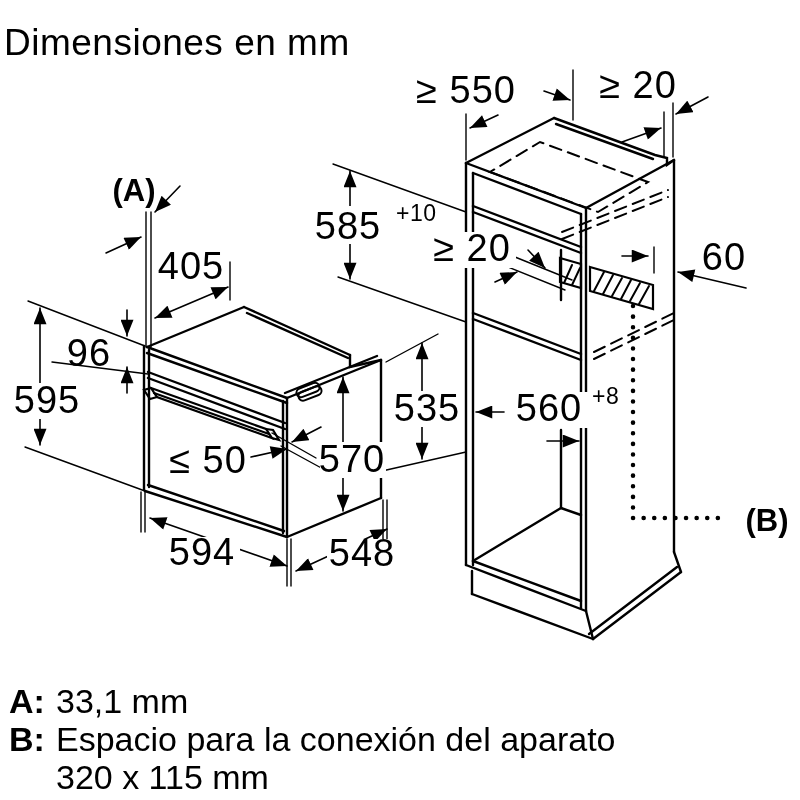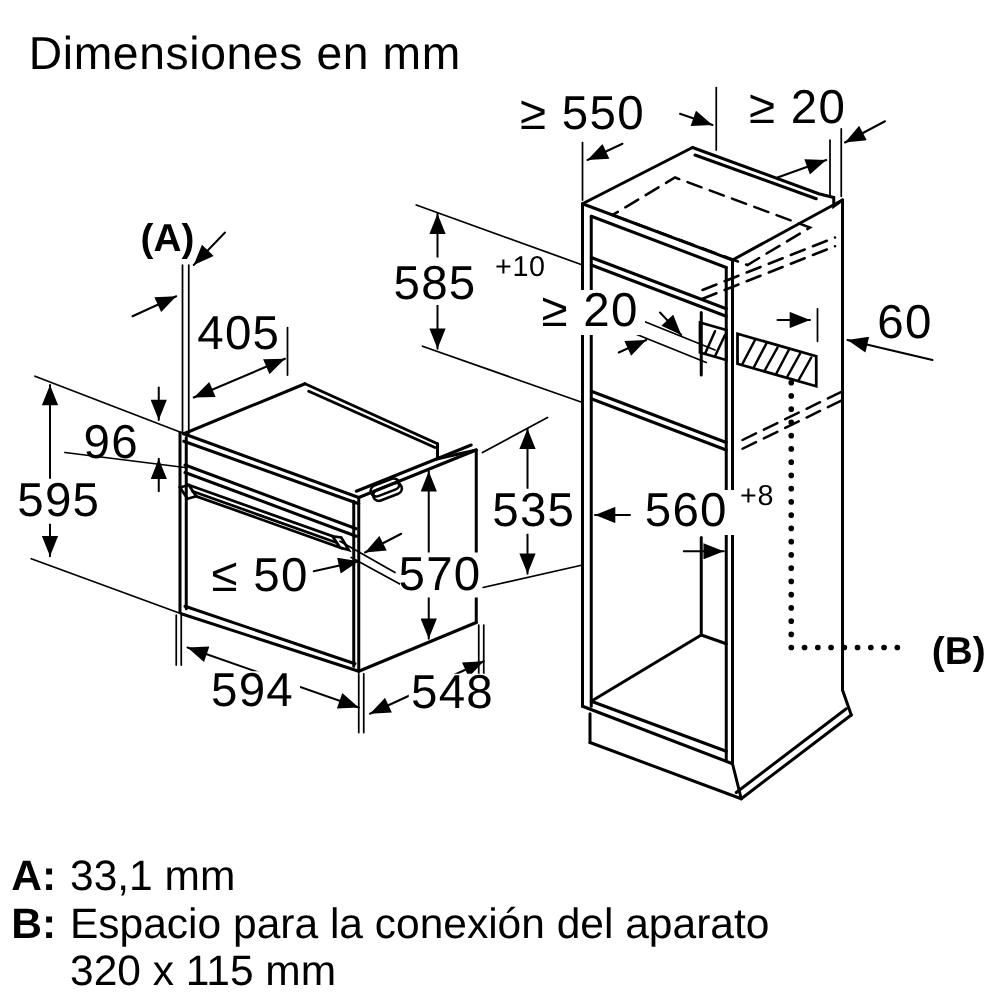--- a/index.html
+++ b/index.html
@@ -1,18 +1,18 @@
 <!DOCTYPE html>
 <html><head>
 <meta charset="utf-8">
 <style>
   html,body{margin:0;padding:0;background:#fff;width:800px;height:800px;overflow:hidden;}
   body{font-family:"Liberation Sans","DejaVu Sans",sans-serif;color:#000;}
   .stage{position:absolute;left:0;top:0;width:800px;height:800px;background:#fff;}
-  .title{position:absolute;left:23px;top:22px;font-size:37px;letter-spacing:0.5px;}
+  .title{position:absolute;left:4px;top:22px;font-size:37px;letter-spacing:0.5px;}
   svg{position:absolute;left:0;top:0;}
   svg text{font-family:"Liberation Sans","DejaVu Sans",sans-serif;fill:#000;}
   .dim{font-size:38px;letter-spacing:1px;}
   .sup{font-size:23px;letter-spacing:0.5px;}
   .ref{font-size:31px;font-weight:bold;}
   .legend{position:absolute;left:9px;top:682px;font-size:34px;line-height:38px;}
   .legend .row{display:flex;}
   .legend .k{font-weight:bold;width:47px;flex:0 0 47px;}
   .legend .indent{margin-left:47px;}
 </style>

